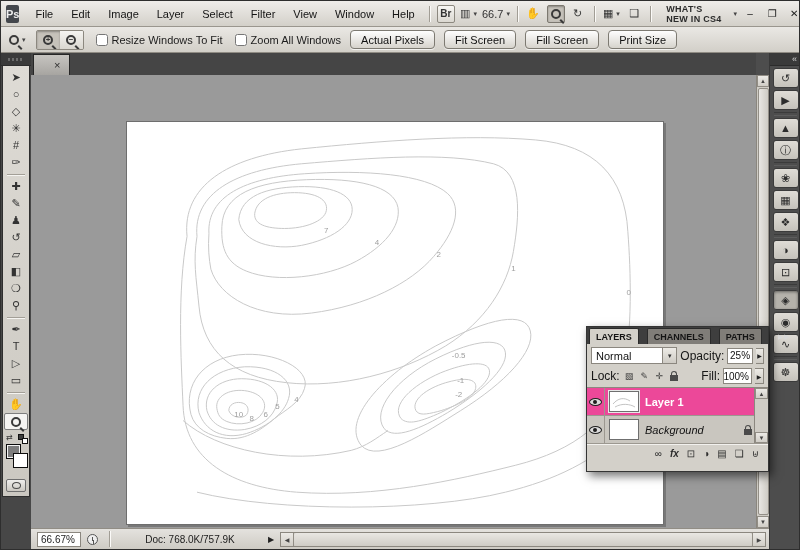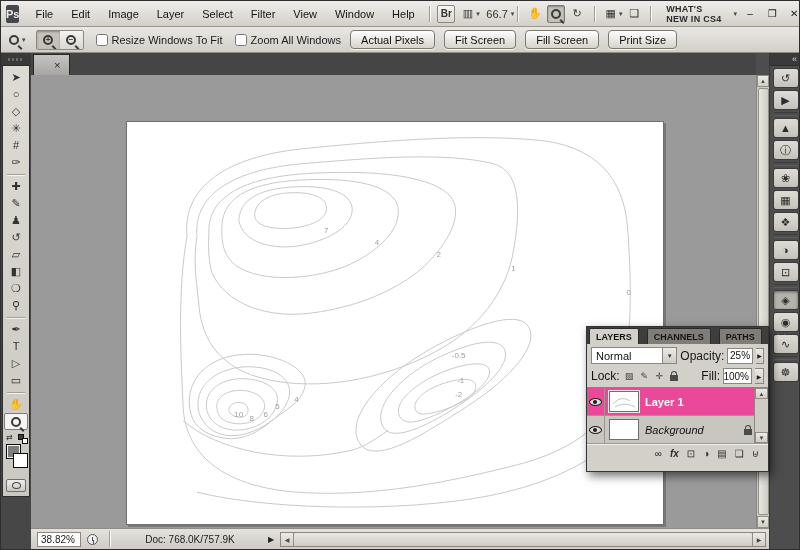--- a/index.html
+++ b/index.html
@@ -6,21 +6,21 @@
   *{box-sizing:border-box;font-family:"Liberation Sans",sans-serif;}
   .app{position:relative;width:800px;height:550px;background:#4d4d4d;overflow:hidden;border:1px solid #2e2e2e;}
 
   
   .menubar{position:absolute;left:0;top:0;width:800px;height:26px;background:linear-gradient(#efedea,#d3d0c9);border-bottom:1px solid #9a968e;display:flex;align-items:center;font-size:11px;z-index:30;}
   .ps-logo{width:22px;height:18px;margin:0 7px 0 5px;background:#44474c;color:#eee;font-weight:bold;font-size:11px;display:flex;align-items:center;justify-content:center;border-radius:2px;}
   #menu-items{display:flex;align-items:center;height:100%;}
   .menu-item{padding:0 9px;color:#141414;line-height:26px;}
   .vsep{width:1px;height:16px;background:#a19d95;box-shadow:1px 0 0 #fbfaf8;margin:0 5px;flex:none;}
   .appbar{display:flex;align-items:center;height:100%;}
-  .ab-btn{height:18px;min-width:18px;display:flex;align-items:center;color:#333;font-size:11px;margin:12px 2px;padding:0 3px;border:1px solid transparent;border-radius:2px;}
+  .ab-btn{height:18px;min-width:18px;display:flex;align-items:center;justify-content:center;color:#333;font-size:11px;margin:12px 2px;padding:0 3px;border:1px solid transparent;border-radius:2px;}
   .ab-btn.boxed{border:1px solid #8c887f;background:linear-gradient(#f7f6f3,#dbd8d1);font-weight:bold;font-size:10px;}
   .ab-btn.pressed{border:1px solid #7c7870;background:#c6c2ba;box-shadow:inset 0 1px 2px rgba(0,0,0,.3);}
   .dd{font-size:7px;color:#444;margin-left:3px;}
   .whatsnew{font-size:9px;font-weight:bold;color:#2b2b2b;letter-spacing:.3px;margin:0 4px;}
   .win-controls{margin-left:auto;display:flex;gap:8px;padding-right:8px;font-size:10px;color:#222;}
   .win-controls span{width:14px;text-align:center;}
 
   
   .optionsbar{position:absolute;top:26px;left:0;width:800px;height:26px;background:linear-gradient(#eae8e4,#d2cfc8);border-bottom:1px solid #8f8b83;display:flex;align-items:center;font-size:11px;color:#1c1c1c;z-index:30;}
   .tool-preset{display:flex;align-items:center;margin-left:8px;}
@@ -465,21 +465,21 @@
         <span class="lp-action fx">fx</span>
         <span class="lp-action">⊡</span>
         <span class="lp-action">◑</span>
         <span class="lp-action">▤</span>
         <span class="lp-action">❏</span>
         <span class="lp-action">⊎</span>
       </div>
   </div>
 
   <div class="statusbar">
-    <span class="zoom-field">38.82%</span>
+    <span class="zoom-field">66.67%</span>
     <span class="clock" style="margin:0 6px;"></span>
     <span class="vsep"></span>
     <span class="doc-field">Doc: 768.0K/757.9K</span>
     <span class="flyout">▶</span>
     <div class="hscroll">
       <span class="sarrow">◀</span>
       <div class="hthumb"></div>
       <span class="sarrow right">▶</span>
     </div>
   </div>

